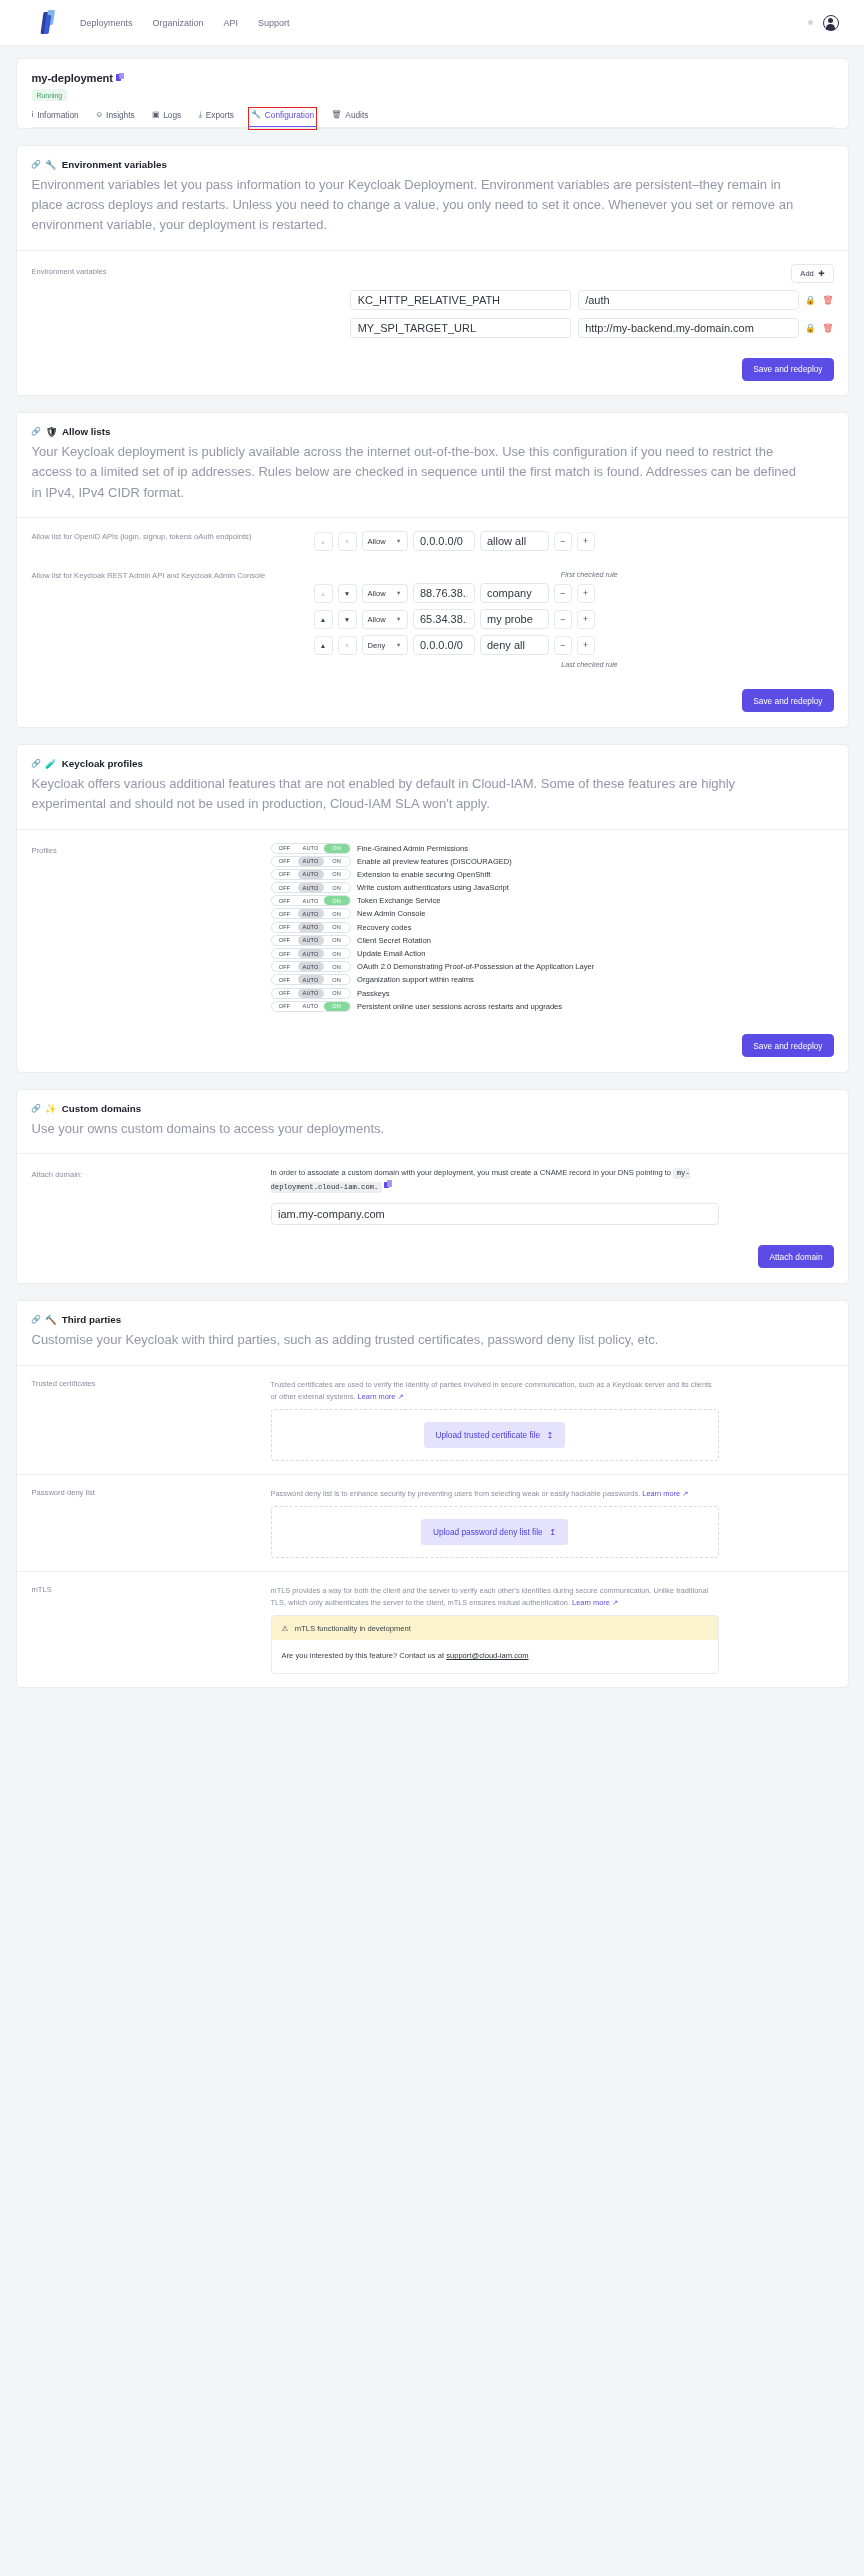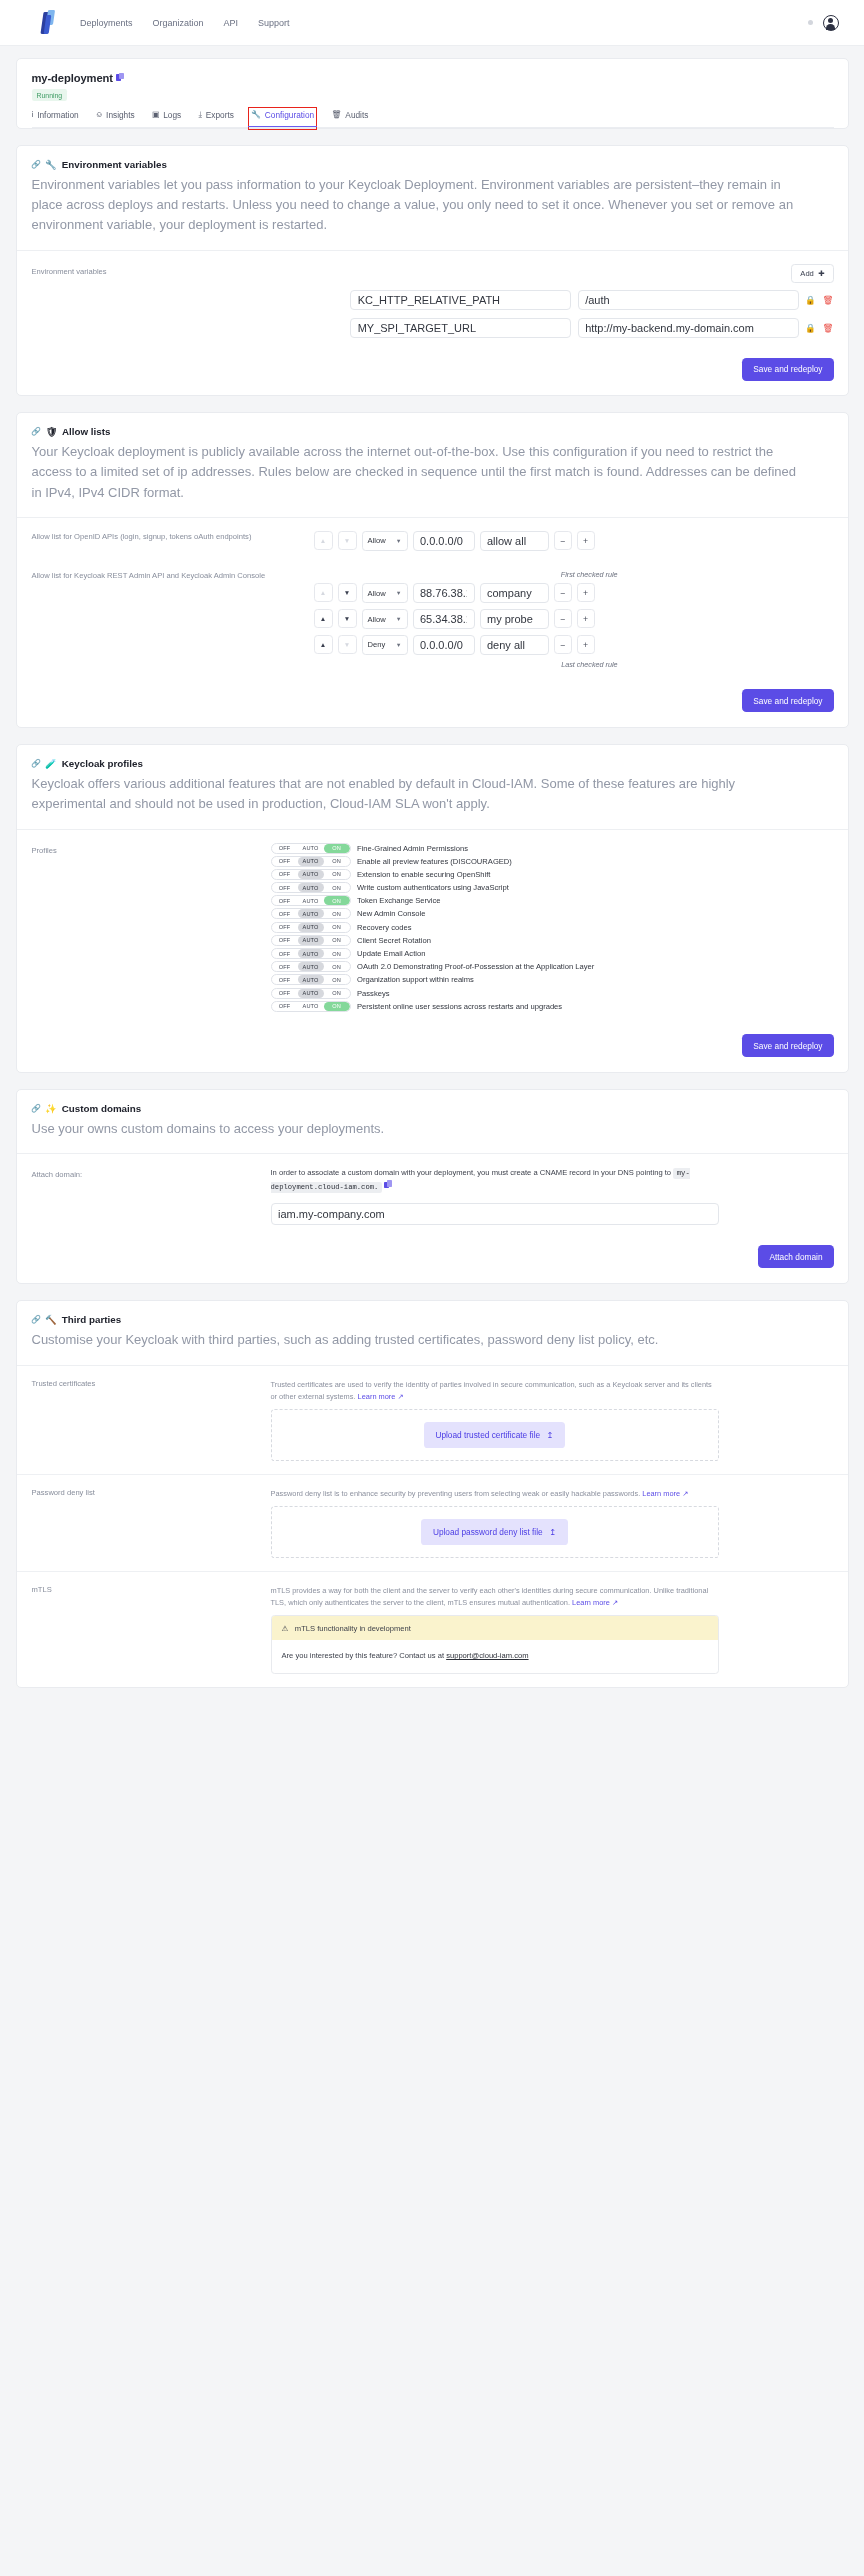--- a/index.html
+++ b/index.html
@@ -119,21 +119,21 @@
   .ico-lock { color:#6c3ff0; font-size:8.7px; cursor:pointer; }
   .ico-trash { color:#e8433a; font-size:8.7px; cursor:pointer; }
 
   .btn-primary {
     background:#5b4ce6; color:#fff; border:none; border-radius:4.3px;
     font-size:8.3px; padding:6.5px 11px; cursor:pointer;
   }
   .actions-right { display:flex; justify-content:flex-end; padding: 7.2px 14.5px 14.5px 14.5px; }
 
   
-  .al-row { display:flex; gap:5px; justify-content:flex-start; }
+  .al-row { display:flex; align-items:center; gap:5px; justify-content:flex-start; }
   .al-row + .al-row { margin-top:5.8px; }
   .arrow-btn {
     width:19px; height:19px; border:0.7px solid #e6e8ed; border-radius:3.6px; background:#fff;
     display:flex; align-items:center; justify-content:center; font-size:6.5px; color:#3b4050; cursor:pointer;
   }
   .arrow-btn.dim { color:#d6d9e0; }
   .sel {
     width:46px; height:19.5px; border:0.7px solid #e3e6eb; border-radius:3.6px; background:#fff;
     display:flex; align-items:center; padding:0 5px; font-size:7.6px; color:#32363f; cursor:pointer;
   }

